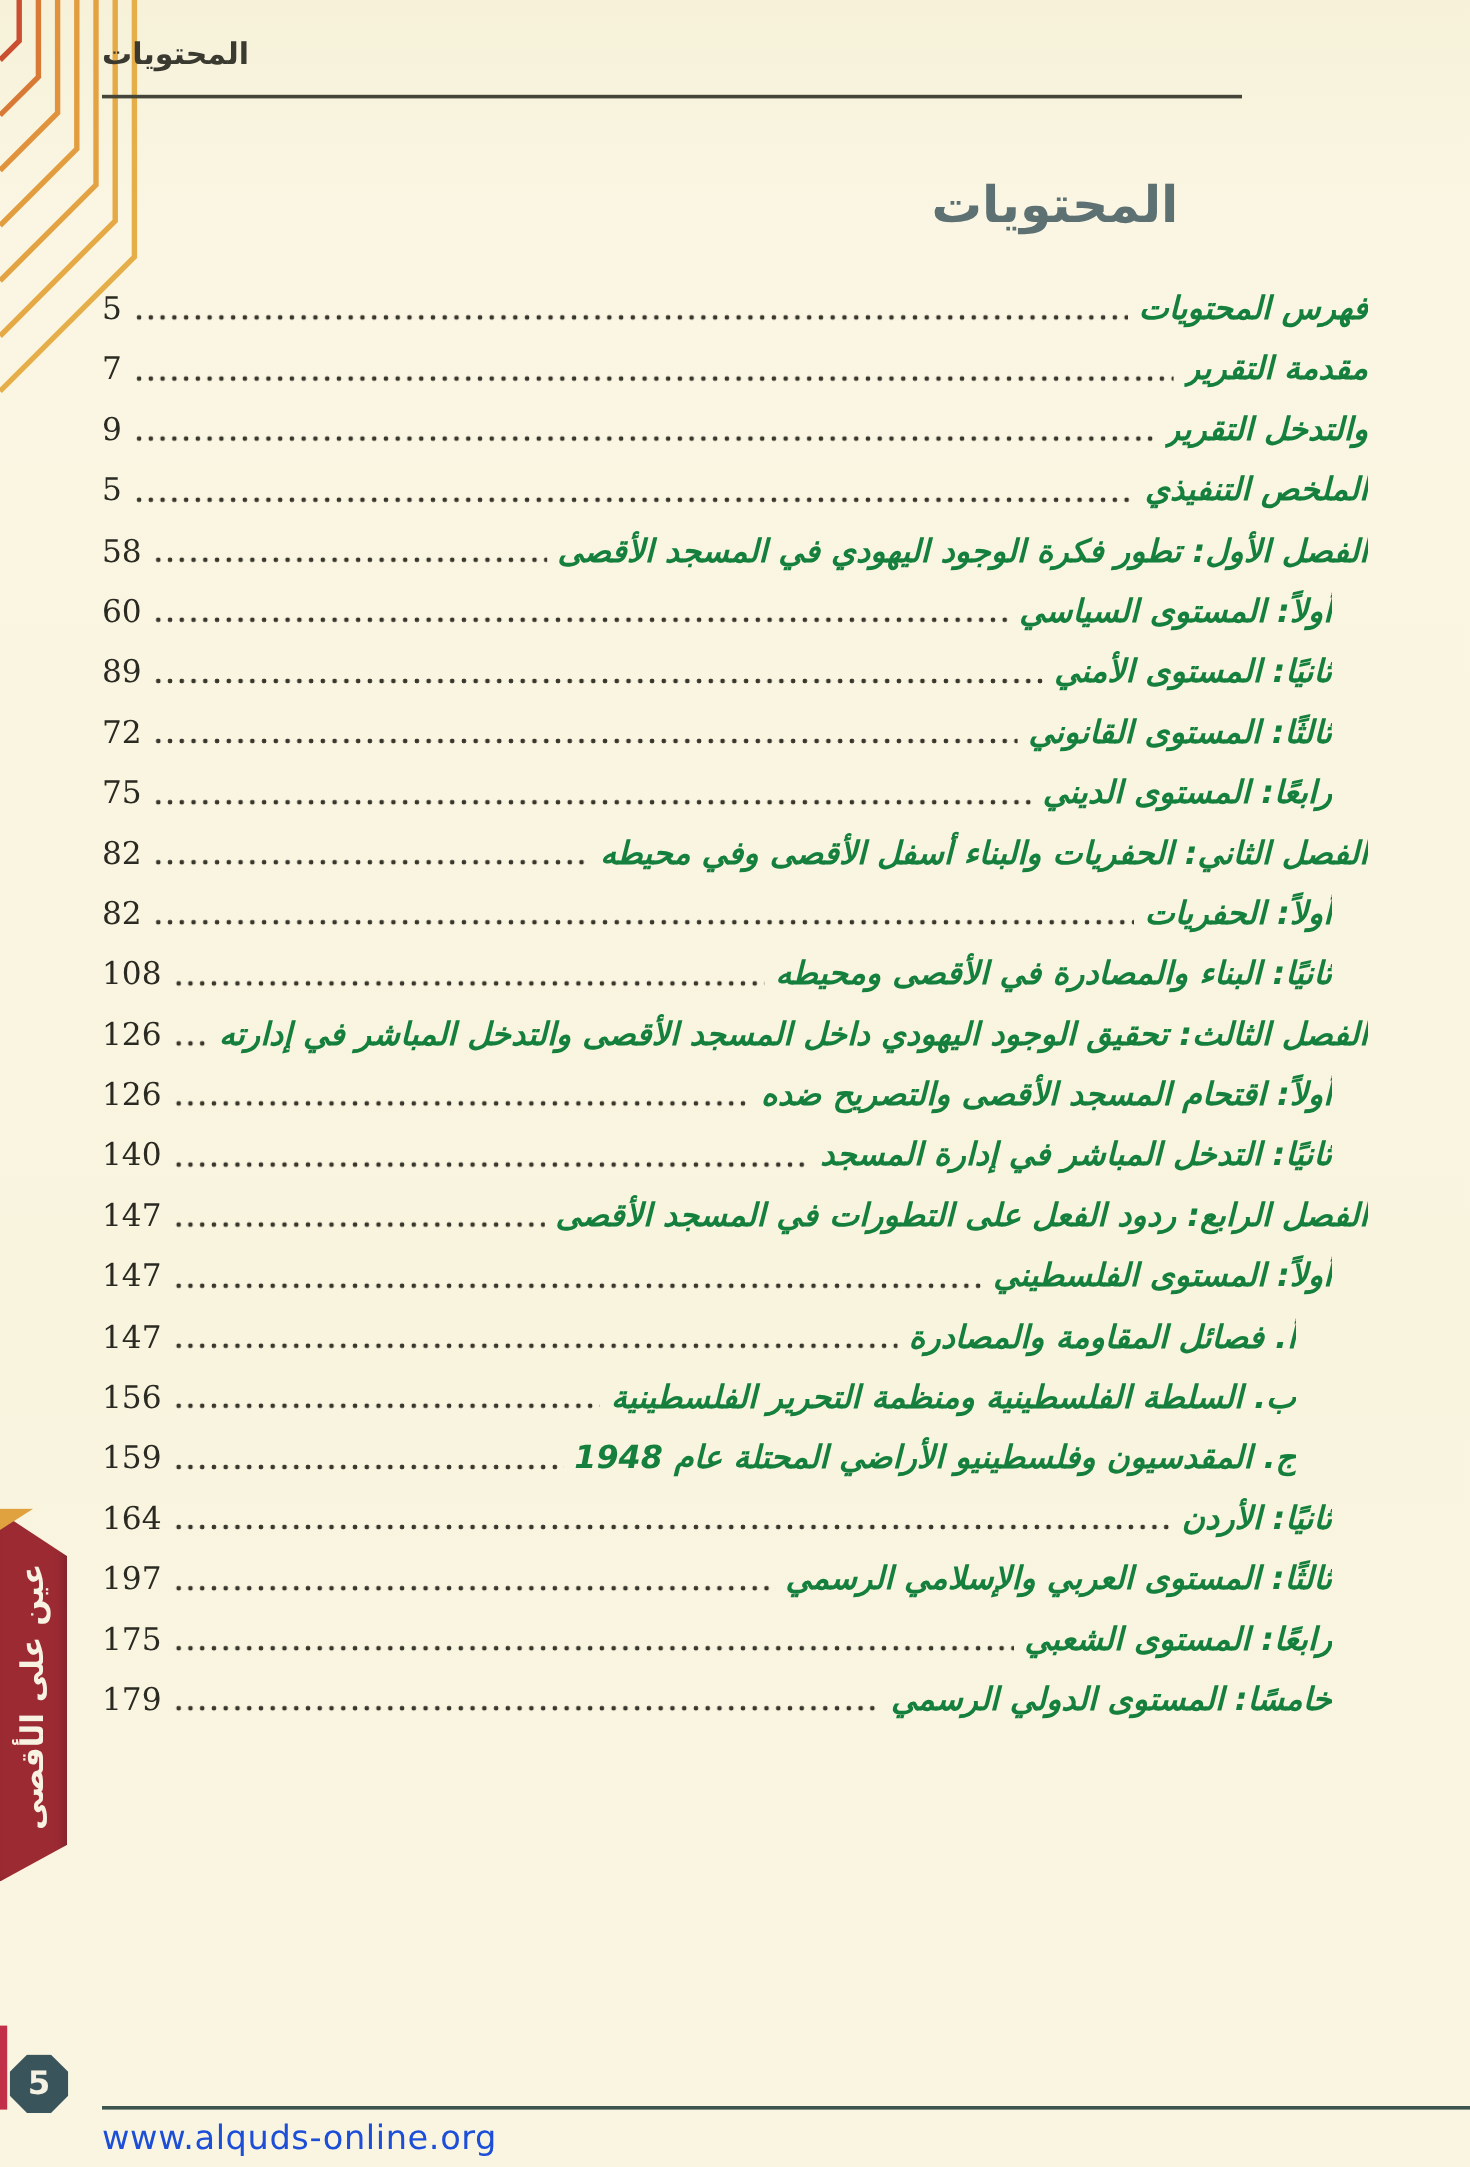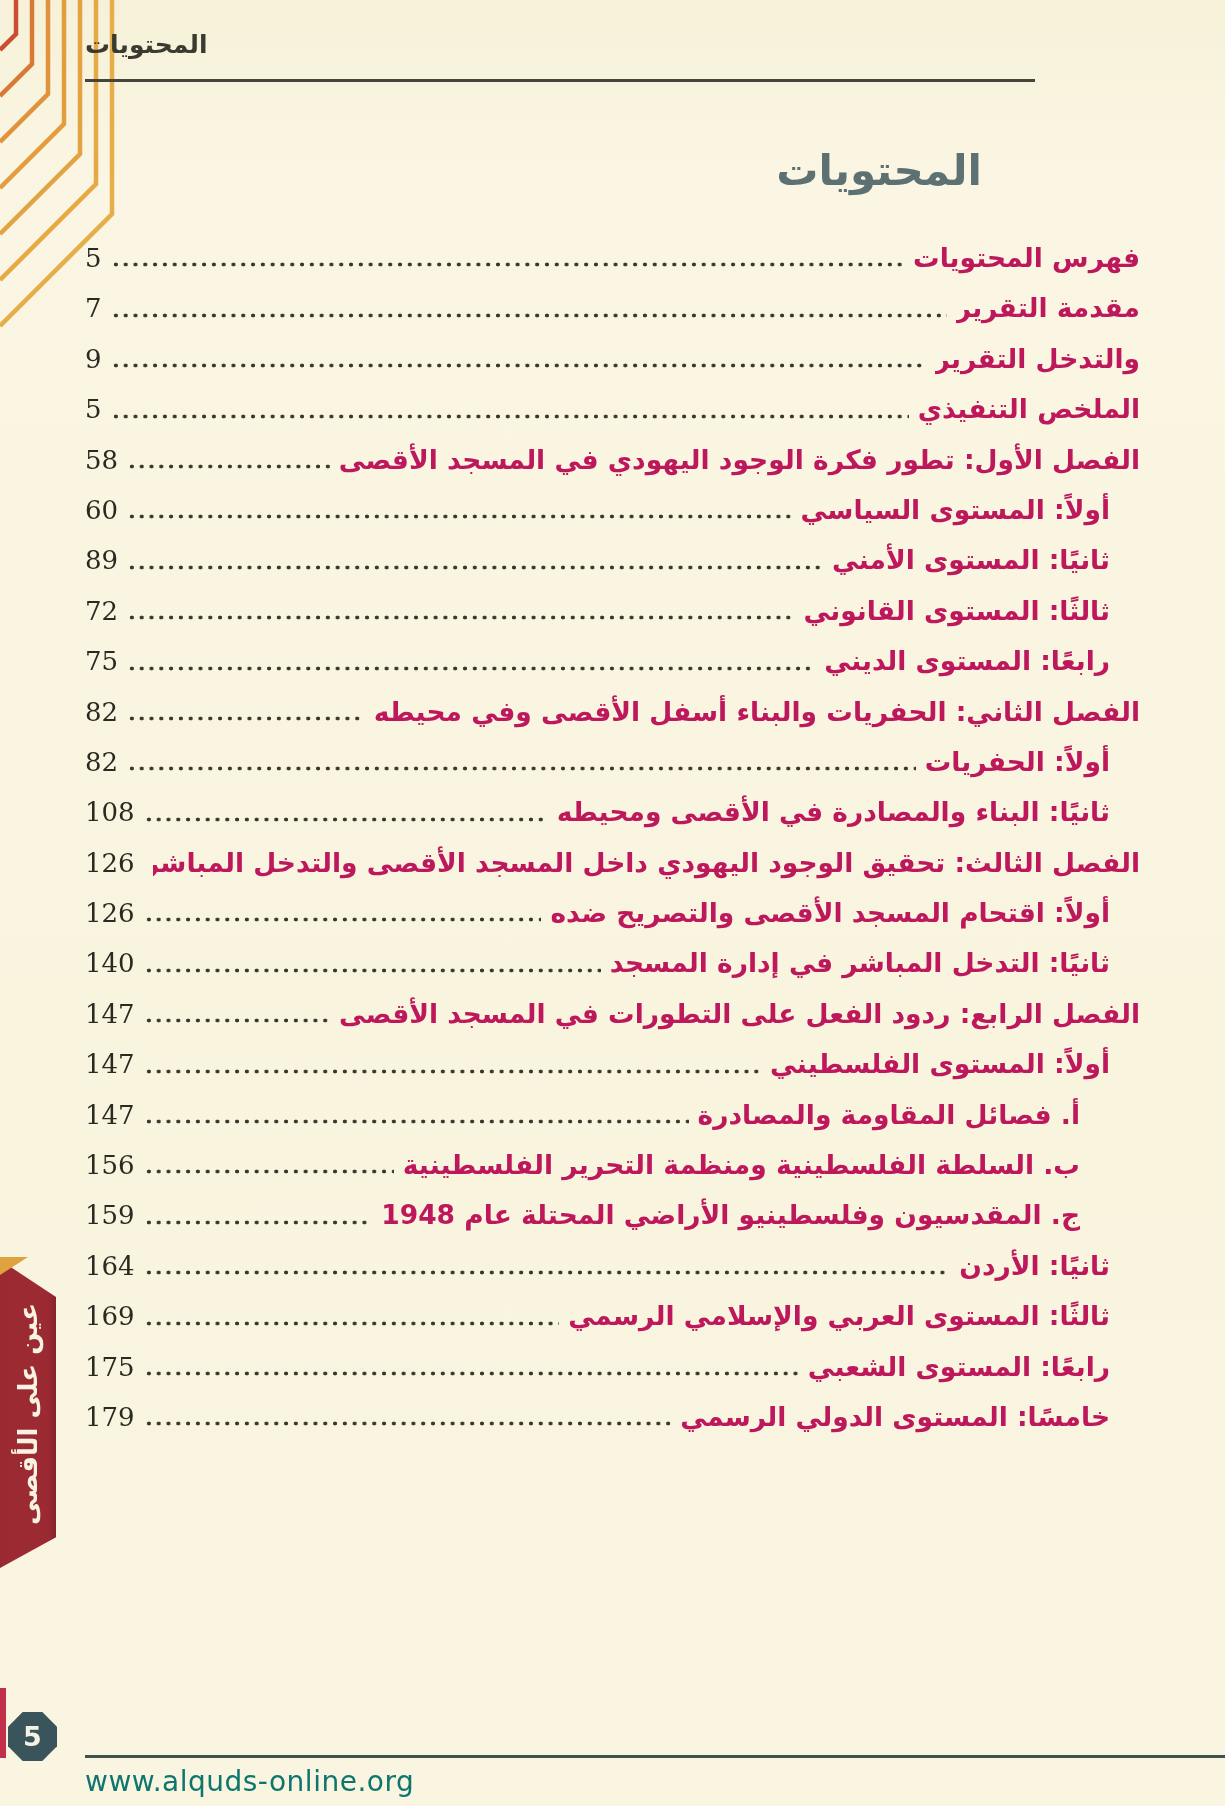--- a/index.html
+++ b/index.html
@@ -25,21 +25,21 @@
   
   .toc{position:absolute;left:85px;right:85px;top:233px;direction:rtl;}
   .toc-row{
     display:flex;direction:rtl;height:50.4px;overflow:hidden;
     color:#2b2a22;
   }
   .toc-row.lvl2{padding-right:30px;}
   .toc-row.lvl3{padding-right:60px;}
   .toc-label{
     flex:0 1 auto;min-width:0;white-space:nowrap;overflow:hidden;
-    font-size:26.5px;font-weight:bold;line-height:50.4px;color:#be185d;
+    font-size:26.5px;font-weight:bold;line-height:50.4px;color:#15803d;font-style:italic;
   }
   .toc-leader{
     flex:1 1 0;min-width:0;height:13px;align-self:flex-end;
     margin:0 9px 12px 9px;
     background-image:radial-gradient(circle, #39362b 1.7px, rgba(0,0,0,0) 2.2px);
     background-size:9.8px 13px;background-repeat:repeat-x;background-position:left bottom;
   }
   .toc-num{
     flex:0 0 auto;direction:ltr;font-family:"DejaVu Serif",serif;
     font-size:26px;font-weight:normal;line-height:50.4px;color:#2b2a22;
@@ -64,21 +64,21 @@
   .badge{
     position:absolute;left:8px;top:1712px;width:49px;height:49px;background:#3a545c;z-index:2;
     clip-path:polygon(30% 0,70% 0,100% 30%,100% 70%,70% 100%,30% 100%,0 70%,0 30%);
     display:flex;align-items:center;justify-content:center;
   }
   .badge span{color:#f5f2e4;font-size:27px;font-weight:bold;}
   .edge-mark{position:absolute;left:0;top:1688px;width:6px;height:70px;background:#c22f49;}
   .footer-rule{position:absolute;left:85px;right:0;top:1755px;height:3px;background:#3d554e;}
   .footer-url{
     position:absolute;left:85px;top:1765px;
-    font-size:28px;color:#0f766e;direction:ltr;letter-spacing:0.5px;
+    font-size:28px;color:#1d4ed8;direction:ltr;letter-spacing:0.5px;
   }
 </style>
 </head>
 <body>
 
 <svg class="ornament" viewBox="0 0 140 390" fill="none">
   <polyline points="16,0 16,34 0,50" stroke="#c94f30" stroke-width="4.5"></polyline>
   <polyline points="32,0 32,64 0,96" stroke="#d97936" stroke-width="4.5"></polyline>
   <polyline points="48,0 48,94 0,142" stroke="#e0923c" stroke-width="4.5"></polyline>
   <polyline points="64,0 64,124 0,188" stroke="#e29d3f" stroke-width="4.5"></polyline>
@@ -194,21 +194,21 @@
       <span class="toc-num">159</span>
     </div>
     <div class="toc-row lvl2">
       <span class="toc-label">ثانيًا: الأردن</span>
       <span class="toc-leader"></span>
       <span class="toc-num">164</span>
     </div>
     <div class="toc-row lvl2">
       <span class="toc-label">ثالثًا: المستوى العربي والإسلامي الرسمي</span>
       <span class="toc-leader"></span>
-      <span class="toc-num">169</span>
+      <span class="toc-num">197</span>
     </div>
     <div class="toc-row lvl2">
       <span class="toc-label">رابعًا: المستوى الشعبي</span>
       <span class="toc-leader"></span>
       <span class="toc-num">175</span>
     </div>
     <div class="toc-row lvl2">
       <span class="toc-label">خامسًا: المستوى الدولي الرسمي</span>
       <span class="toc-leader"></span>
       <span class="toc-num">179</span>

